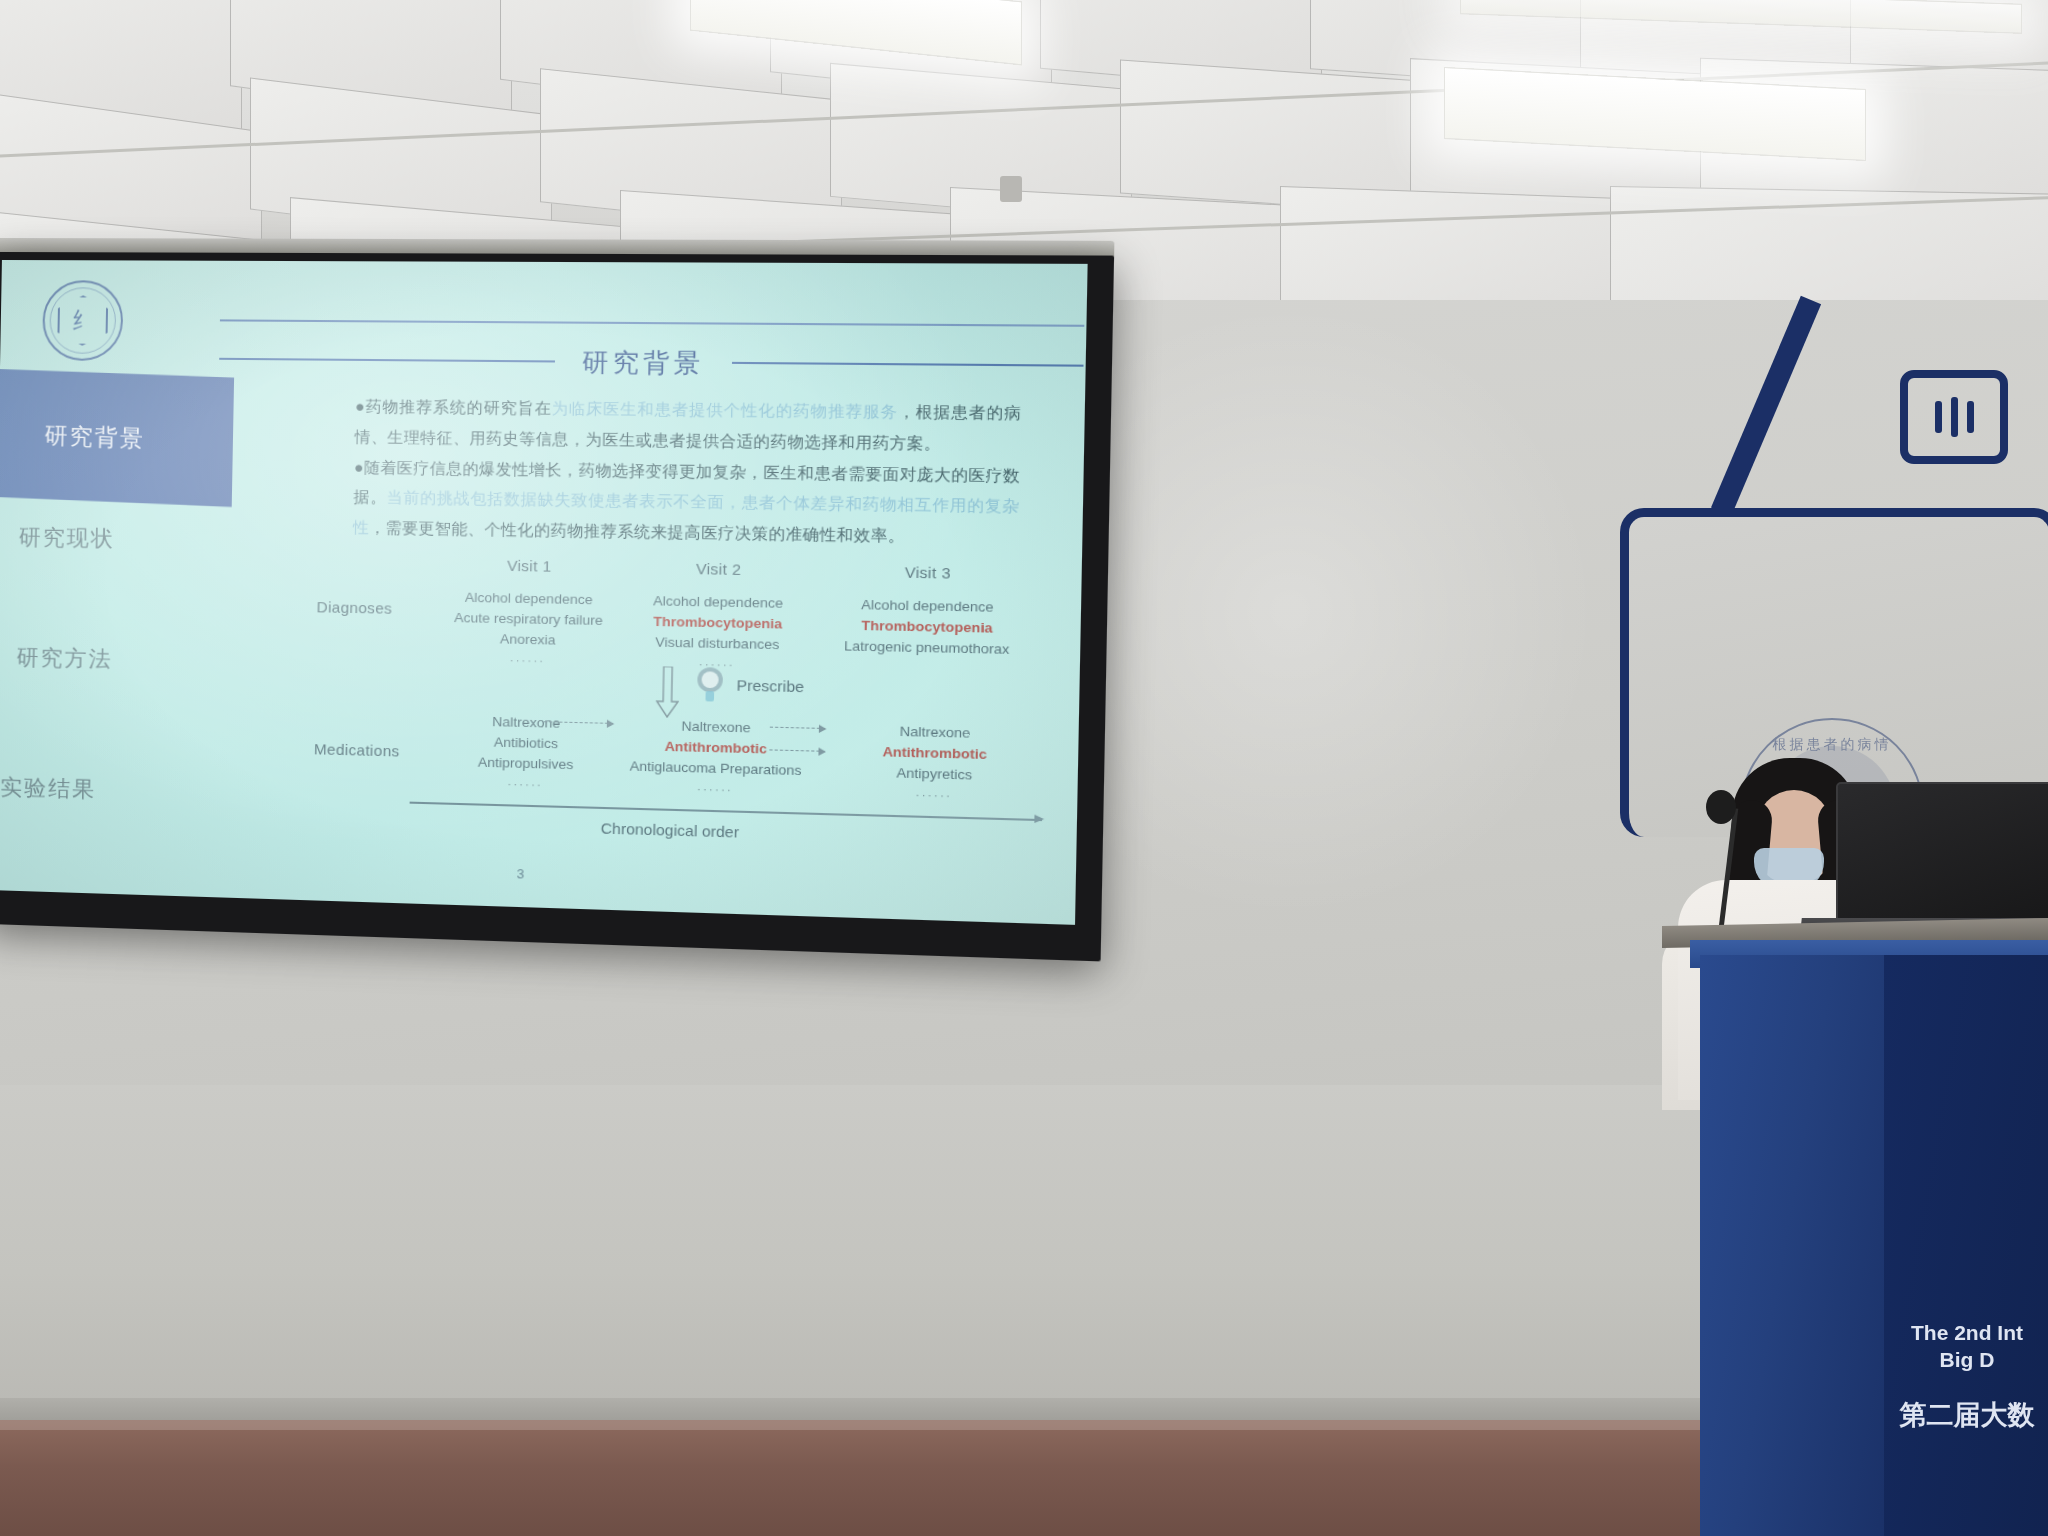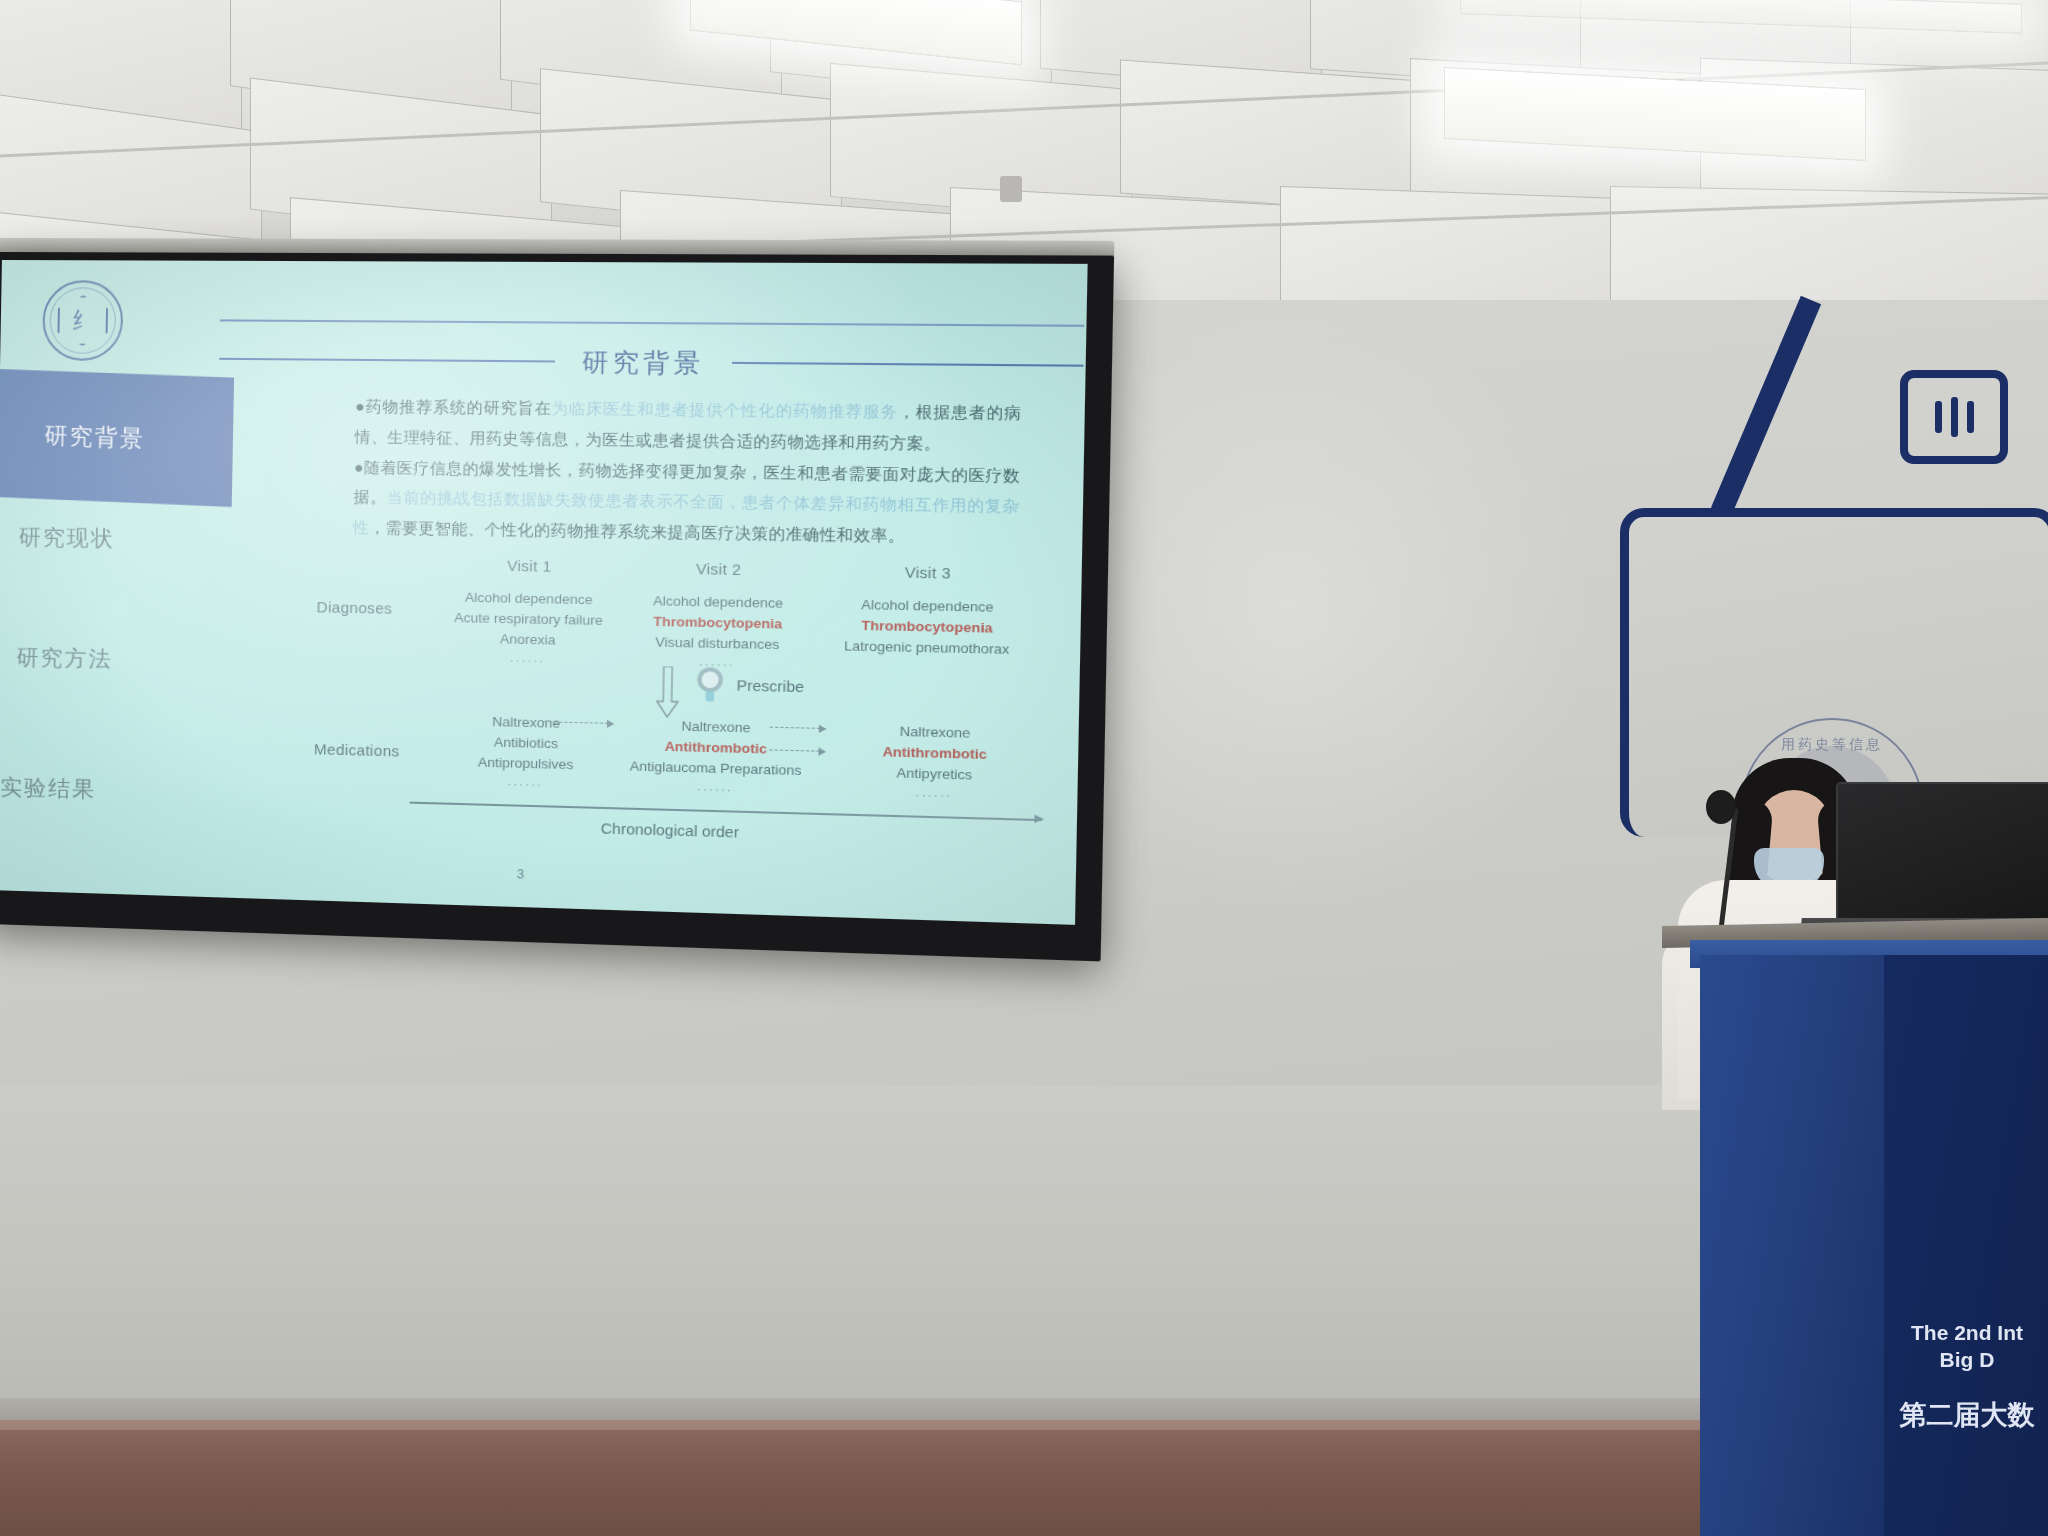--- a/index.html
+++ b/index.html
@@ -208,21 +208,21 @@
 
   <div class="wb-diag"></div>
   <div class="wb-deco"></div>
   <div class="wb-icon">
     <i></i>
       <i class="mid"></i>
       <i></i>
   </div>
   <div class="emblem">
     <div class="emblem-in"></div>
-    <div class="emblem-t">用药史等信息</div>
+    <div class="emblem-t">根据患者的病情</div>
   </div>
 
   <div id="screen-wrap">
     <div class="screen-top-bar"></div>
     <div class="screen-frame"></div>
 
     <div class="slide">
 
       <div class="logo">
         <div class="logo-ring"></div>

